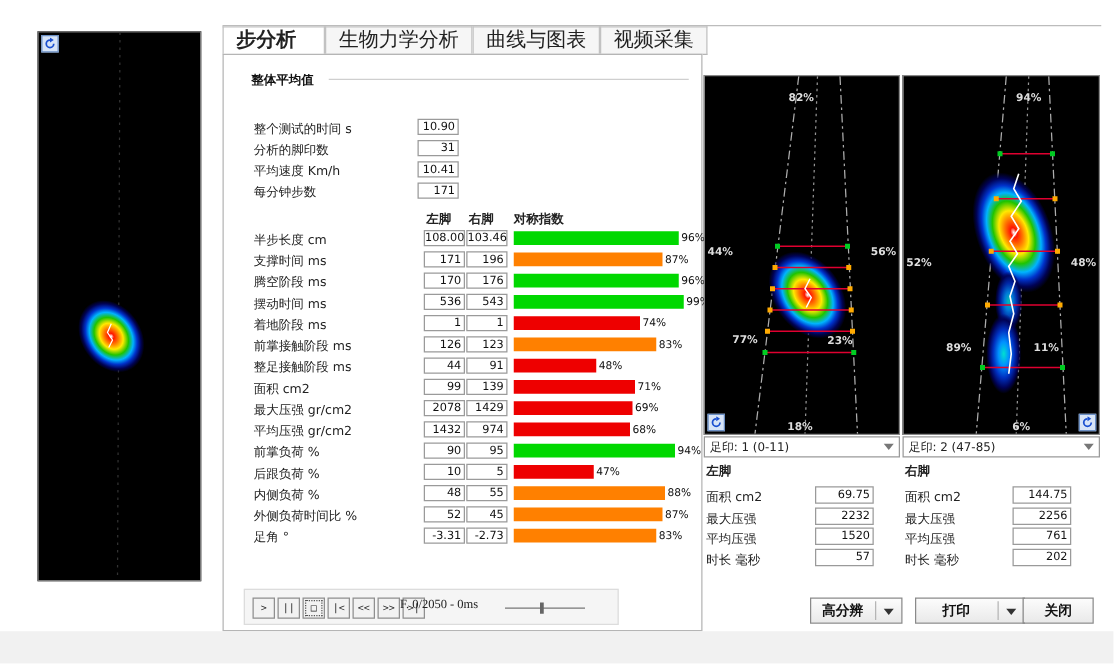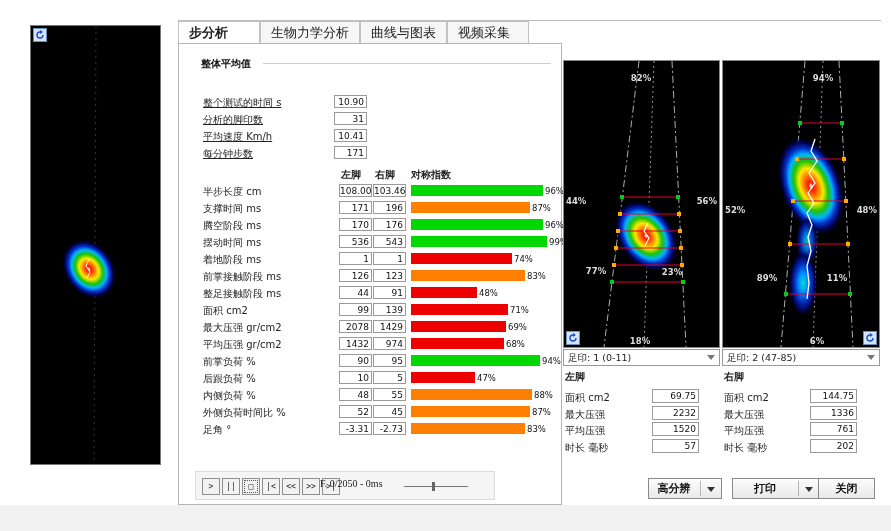--- a/index.html
+++ b/index.html
@@ -8,30 +8,30 @@
   .bottom-strip { position:absolute; left:0; top:505px; width:891px; height:26px; background:#f1f1f1; }
 
   
   .track-panel { position:absolute; left:30px; top:25px; width:131px; height:440px; background:#000; border:1px solid #777; }
 
   .mini-icon { position:absolute; width:14px; height:14px; background:#d7e4f7; border:1px solid #6b8fc4; display:flex; align-items:center; justify-content:center; cursor:pointer; }
 
   
   .top-line { position:absolute; left:178px; top:20px; width:703px; height:1px; background:#bcbcbc; }
   .tabbar { position:absolute; left:178px; top:21px; height:23px; display:flex; }
-  .tab { min-width:82px; padding:0 10px; height:23px; display:flex; align-items:center; justify-content:flex-start; font-size:13px; color:#222; background:#f6f6f6; border:1px solid #c2c2c2; border-bottom:1px solid #b5b5b5; cursor:pointer; }
+  .tab { min-width:82px; padding:0 10px; height:23px; display:flex; align-items:center; justify-content:flex-start; font-size:16px; color:#222; background:#f6f6f6; border:1px solid #c2c2c2; border-bottom:1px solid #b5b5b5; cursor:pointer; }
   .tab.active { background:#fff; font-weight:bold; border-bottom:1px solid #fff; }
 
   .main-box { position:absolute; left:178px; top:43px; width:384px; height:462px; background:#fff; border:1px solid #b5b5b5; }
 
   .group-title { position:absolute; left:22px; top:13px; font-size:10px; font-weight:bold; color:#111; }
   .group-line { position:absolute; left:84px; top:19px; width:288px; height:1px; background:#cfcfcf; }
 
   .summary-row { position:absolute; left:24px; height:14px; font-size:10px; color:#222; }
-  .sum-label { position:absolute; left:0; top:1px; white-space:nowrap;text-decoration:underline; }
+  .sum-label { position:absolute; left:0; top:1px; white-space:nowrap; }
   .vbox { position:absolute; border:1px solid #9a9a9a; background:#fff; font-size:9px; text-align:right; padding:1px 2px 0 0; color:#111; height:13px; }
   .sum-box { left:131px; top:0; width:33px; }
 
   .thead { position:absolute; font-size:10px; font-weight:bold; color:#222; }
   .trow { position:absolute; left:0; top:0; width:384px; height:17px; }
   .tlabel { position:absolute; left:24px; top:2px; font-size:10px; color:#222; white-space:nowrap; }
   .tbox { position:absolute; top:1px; width:33px; }
   .tbox.l { left:160px; }
   .tbox.r { left:194px; }
   .bar { position:absolute; left:232px; top:2px; height:11px; background:#ccc; }
@@ -466,21 +466,21 @@
     </div>
   </div>
   <div id="stats-right" style="position:absolute; left:724px; top:389px;">
     <div class="stat-row" style="top: 0px; position: absolute;">
       <span class="stat-label">面积 cm2</span>
       <span class="vbox stat-box">144.75</span>
     </div>
 
     <div class="stat-row" style="top: 16.5px; position: absolute;">
       <span class="stat-label">最大压强</span>
-      <span class="vbox stat-box">1336</span>
+      <span class="vbox stat-box">2256</span>
     </div>
 
     <div class="stat-row" style="top: 33px; position: absolute;">
       <span class="stat-label">平均压强</span>
       <span class="vbox stat-box">761</span>
     </div>
 
     <div class="stat-row" style="top: 49.5px; position: absolute;">
       <span class="stat-label">时长 毫秒</span>
       <span class="vbox stat-box">202</span>

